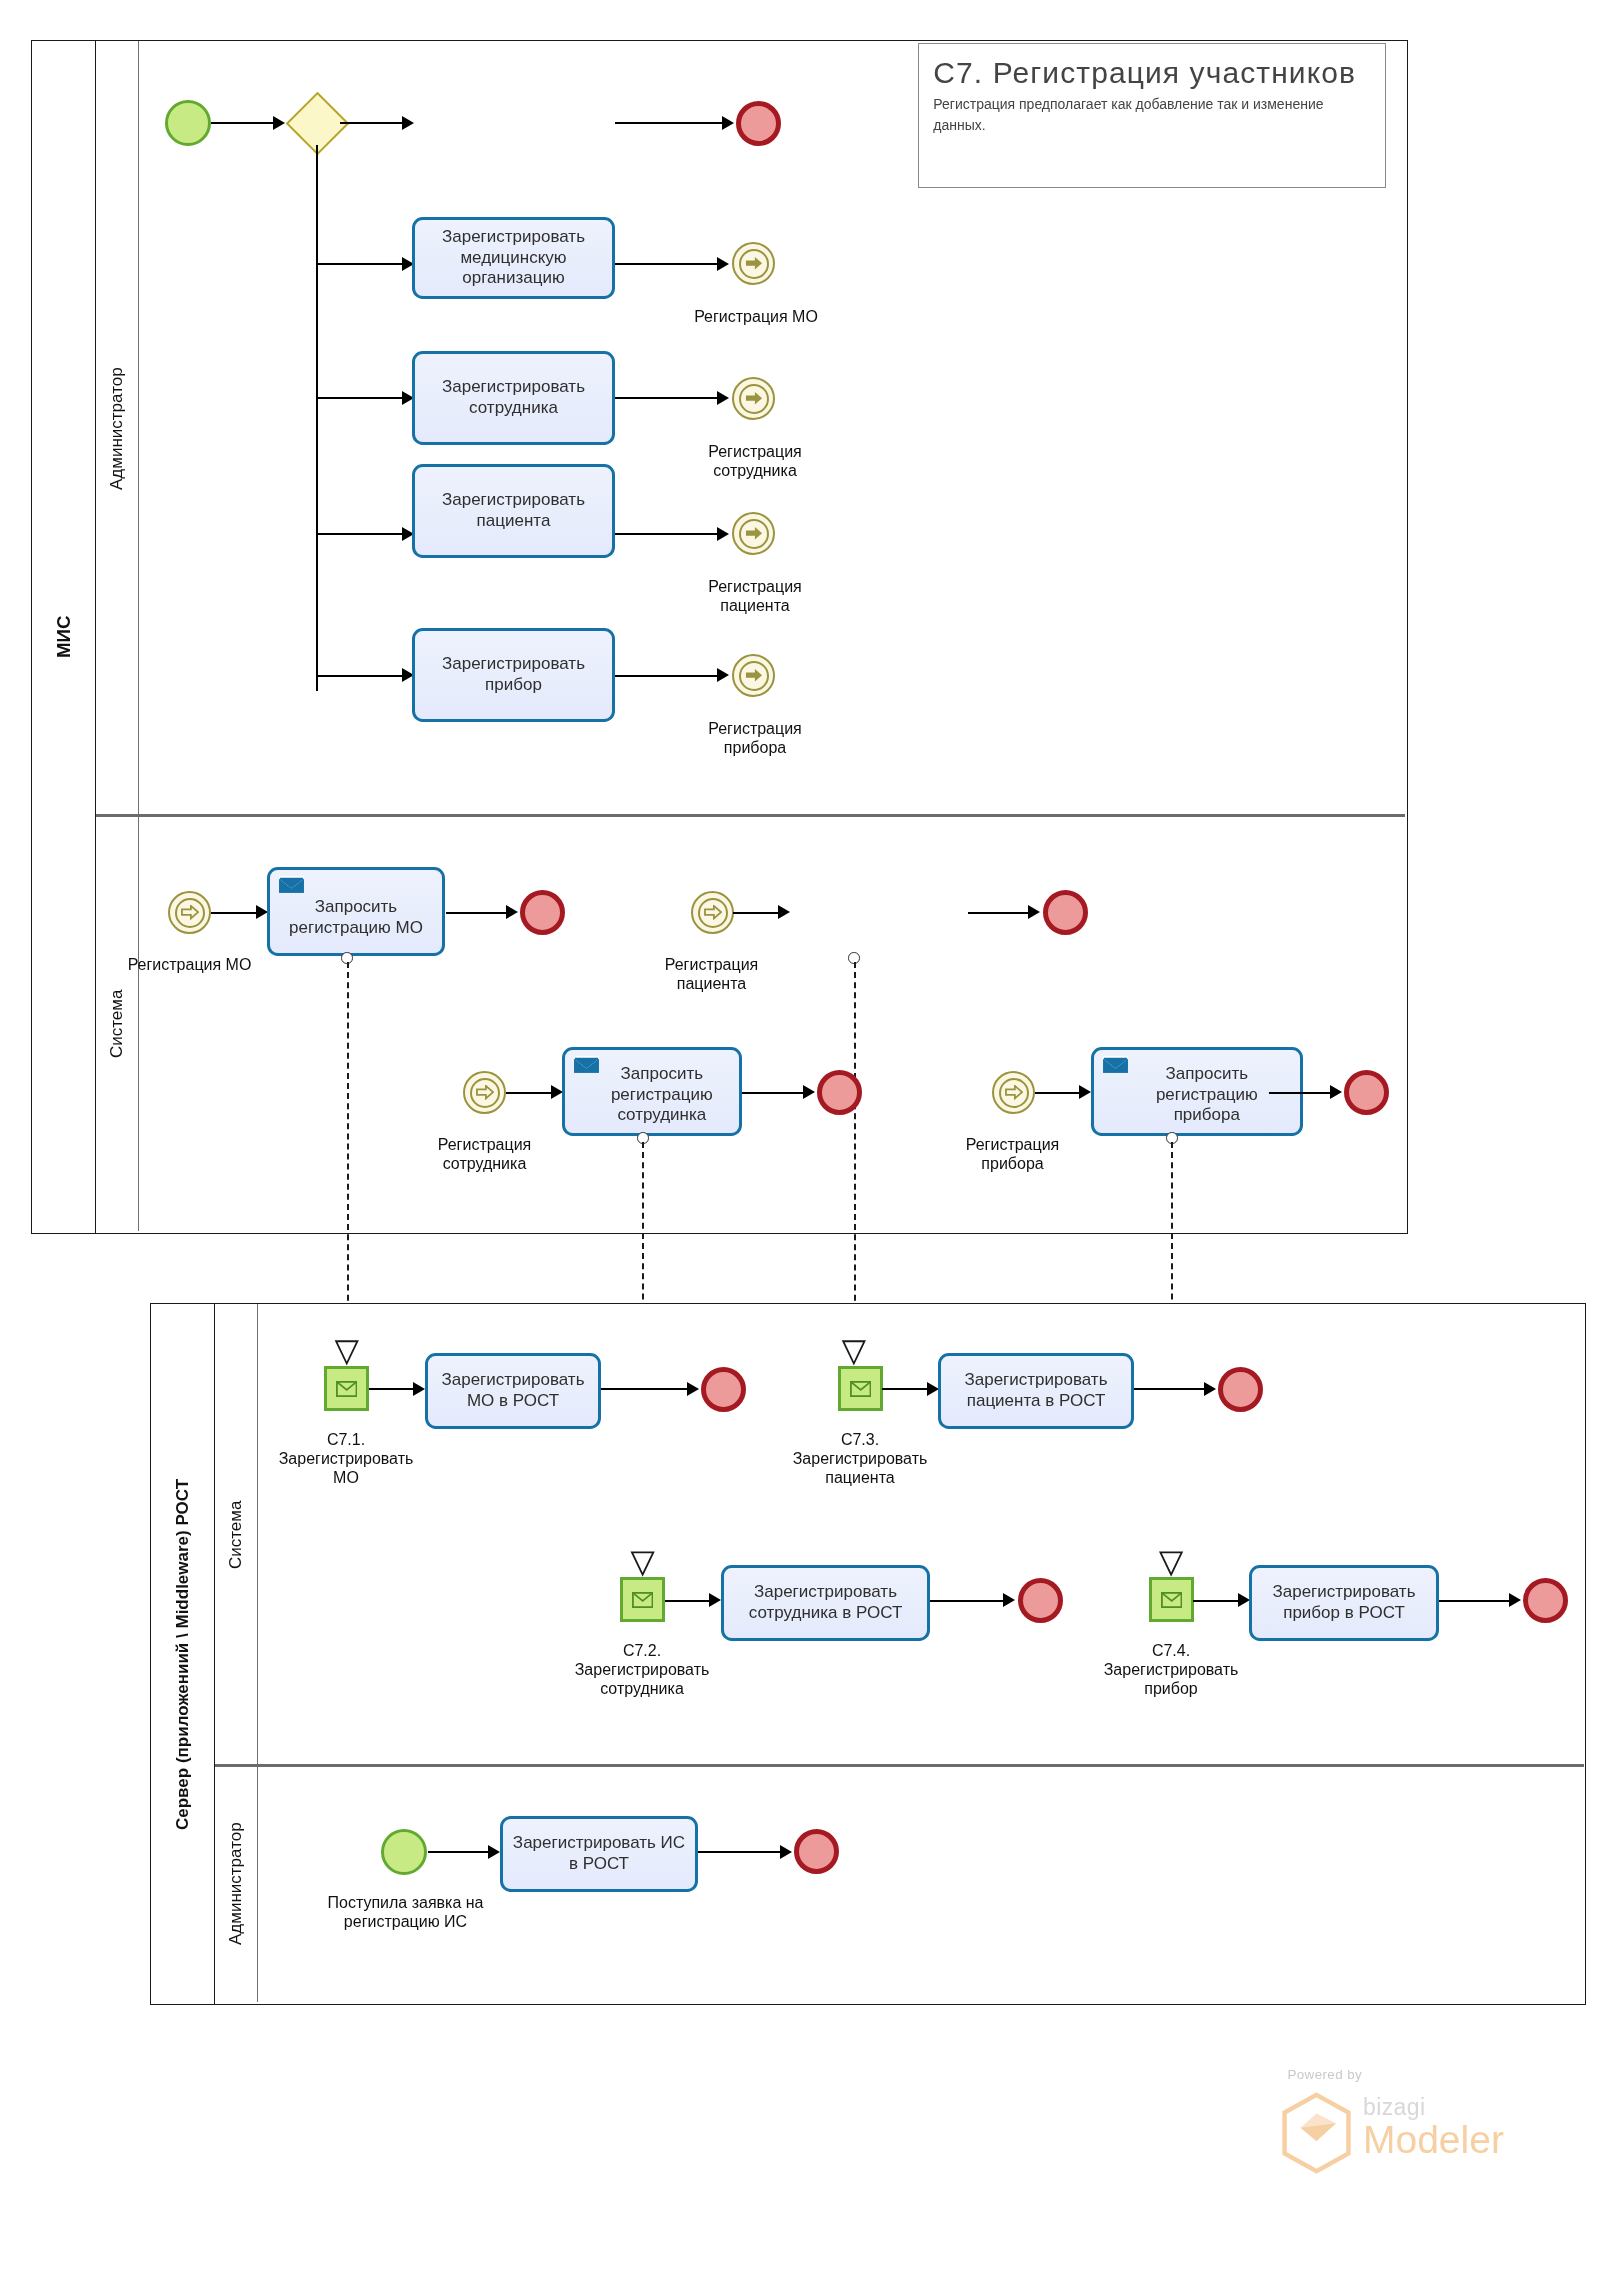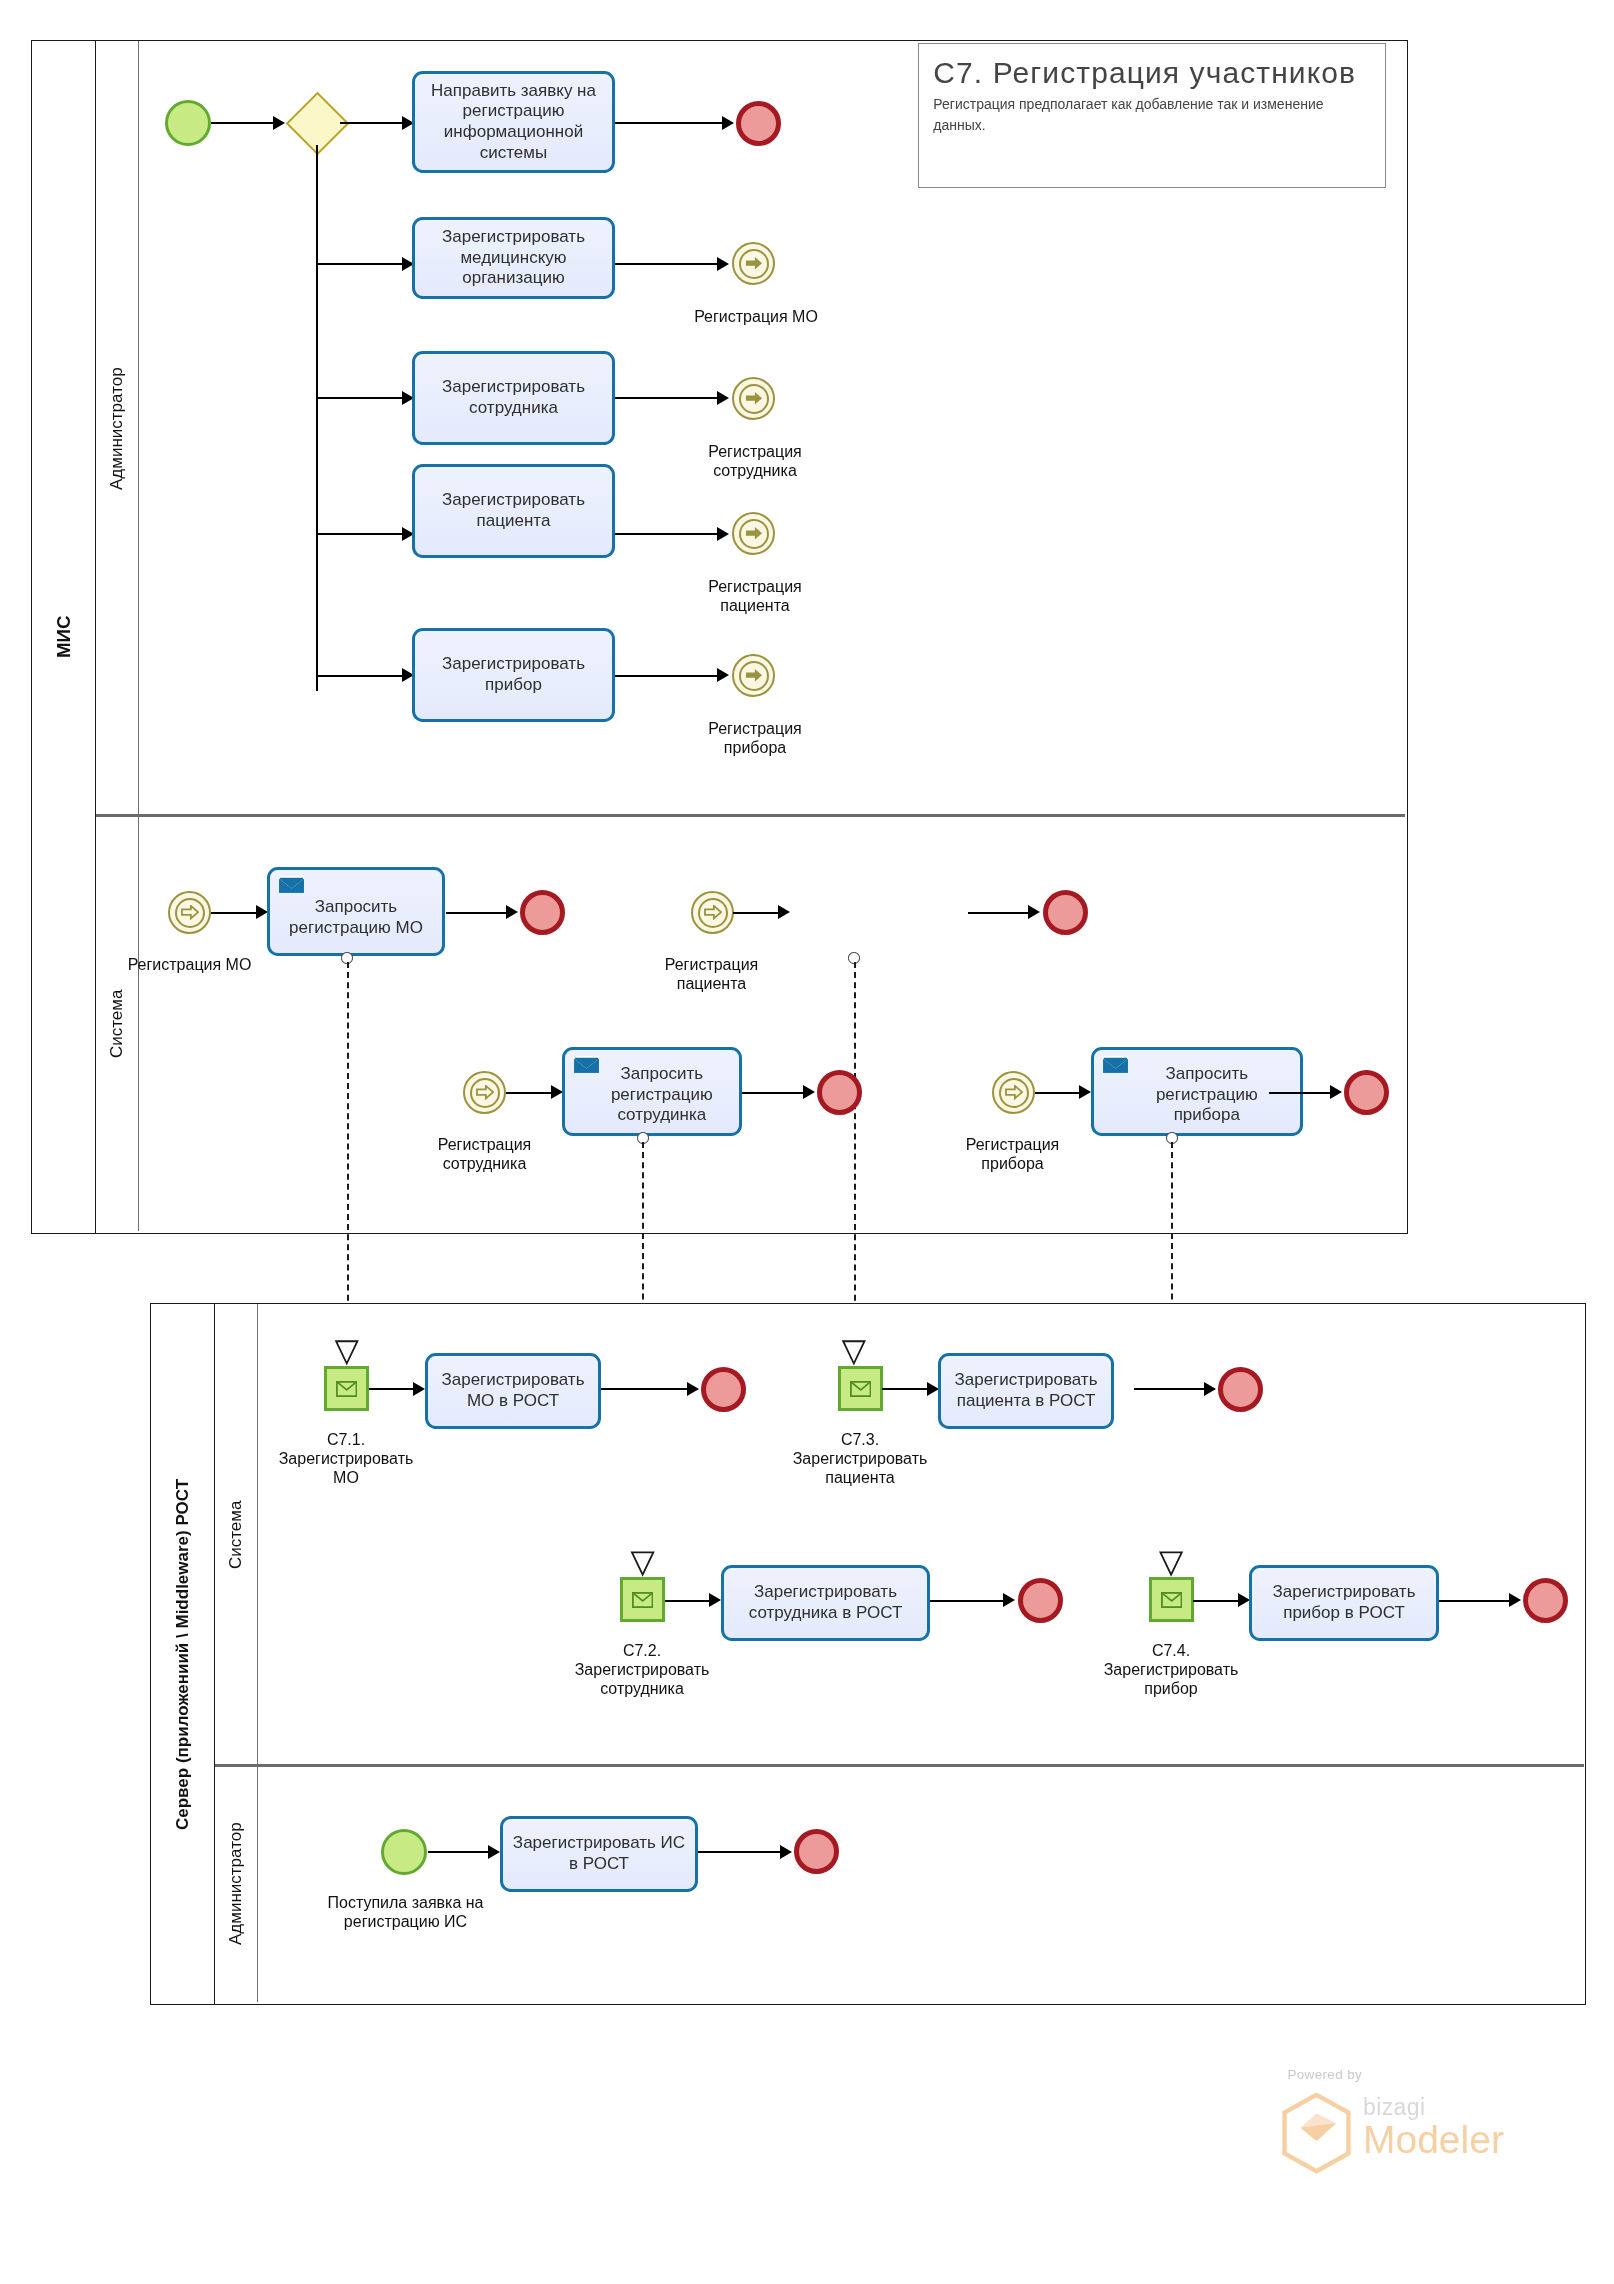--- a/index.html
+++ b/index.html
@@ -126,21 +126,20 @@
 
   <div class="abs ln-h" style="left:316px;top:397px;width:93px;"></div>
   <div class="abs arrow-r" style="left:402px;top:391px;"></div>
 
   <div class="abs ln-h" style="left:316px;top:533px;width:93px;"></div>
   <div class="abs arrow-r" style="left:402px;top:527px;"></div>
 
   <div class="abs ln-h" style="left:316px;top:675px;width:93px;"></div>
   <div class="abs arrow-r" style="left:402px;top:668px;"></div>
 
-  <div class="abs task" style="left:412px;top:71px;width:203px;height:102px;">Направить заявку на регистрацию информационной системы</div>
   <div class="abs ln-h" style="left:615px;top:122px;width:114px;"></div>
   <div class="abs arrow-r" style="left:722px;top:116px;"></div>
   <div class="abs ev ev-end" style="left:736px;top:101px;width:45px;height:45px;"></div>
 
   <div class="abs task" style="left:412px;top:217px;width:203px;height:82px;">Зарегистрировать медицинскую организацию</div>
   <div class="abs ln-h" style="left:615px;top:263px;width:110px;"></div>
   <div class="abs arrow-r" style="left:717px;top:257px;"></div>
   <div class="abs ev-link" style="left:732px;top:242px;width:43px;height:43px;">
     <div class="inner">
       <svg width="18" height="14.3" viewBox="0 0 20 16" aria-hidden="true">
@@ -321,21 +320,21 @@
 
   <div class="abs ev-msg-start" style="left:838px;top:1366px;width:45px;height:45px;">
     <svg width="21.4" height="16" viewBox="0 0 24 18" aria-hidden="true">
       <rect x="1" y="1" width="22" height="16" fill="none" stroke="#4e8f1f" stroke-width="2"></rect>
       <path d="M1 1 L12 10 L23 1" fill="none" stroke="#4e8f1f" stroke-width="2"></path>
     </svg>
   </div>
   <div class="abs elabel" style="left:780px;top:1430px;width:160px;">C7.3. Зарегистрировать пациента</div>
   <div class="abs ln-h" style="left:882px;top:1388px;width:50px;"></div>
   <div class="abs arrow-r" style="left:927px;top:1382px;"></div>
-  <div class="abs task" style="left:938px;top:1353px;width:176px;height:76px;">Зарегистрировать пациента в РОСТ</div>
+  <div class="abs task" style="left:938px;top:1353px;width:196px;height:76px;">Зарегистрировать пациента в РОСТ</div>
   <div class="abs ln-h" style="left:1134px;top:1388px;width:76px;"></div>
   <div class="abs arrow-r" style="left:1204px;top:1382px;"></div>
   <div class="abs ev ev-end" style="left:1218px;top:1367px;width:45px;height:45px;"></div>
 
   <div class="abs ev-msg-start" style="left:620px;top:1577px;width:45px;height:45px;">
     <svg width="21.4" height="16" viewBox="0 0 24 18" aria-hidden="true">
       <rect x="1" y="1" width="22" height="16" fill="none" stroke="#4e8f1f" stroke-width="2"></rect>
       <path d="M1 1 L12 10 L23 1" fill="none" stroke="#4e8f1f" stroke-width="2"></path>
     </svg>
   </div>

